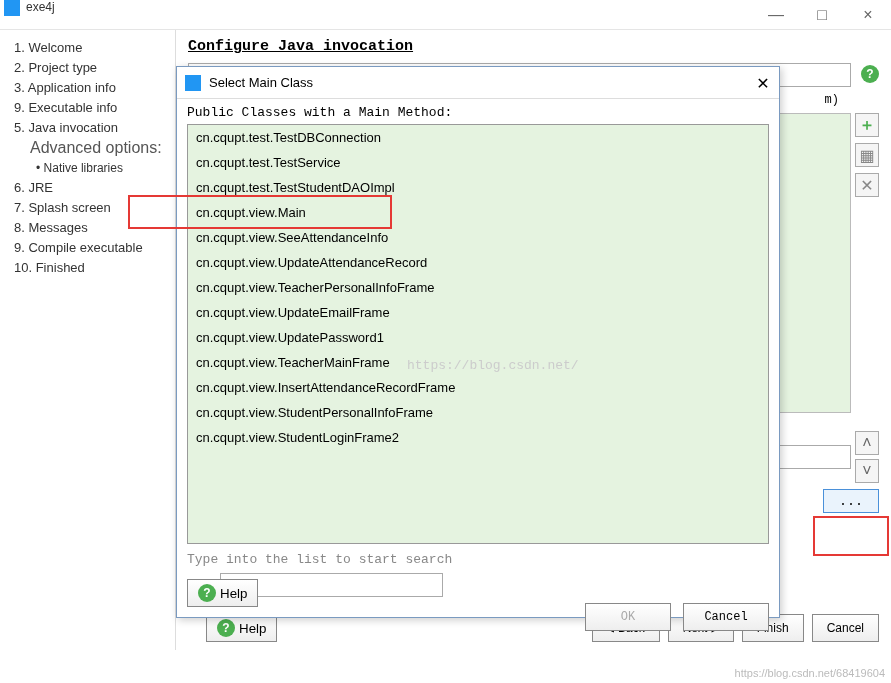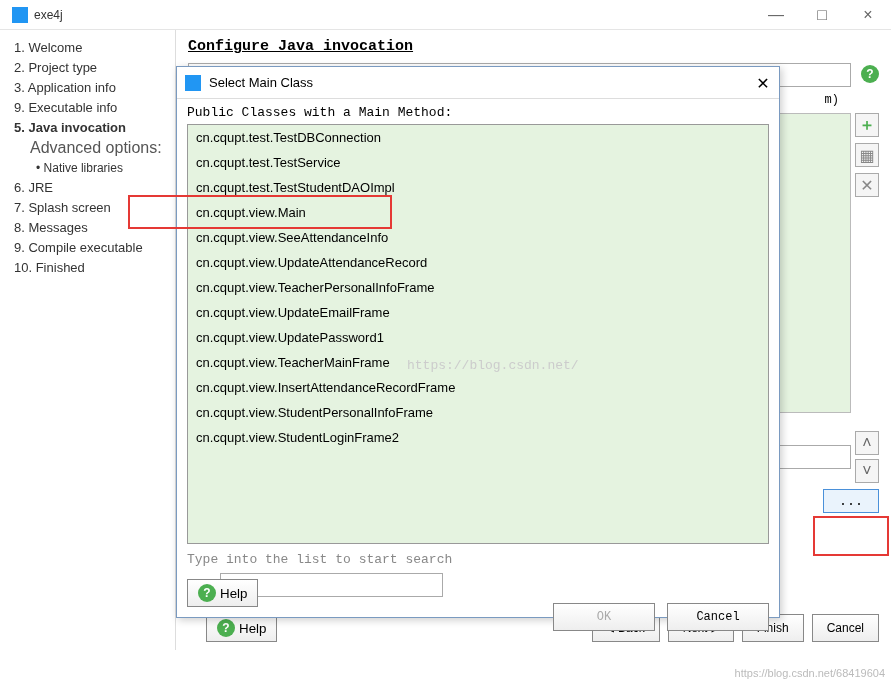--- a/index.html
+++ b/index.html
@@ -1,25 +1,25 @@
 <!DOCTYPE html>
 <html><head>
 <meta charset="utf-8">
 <style>
 *{box-sizing:border-box;margin:0;padding:0;font-family:"Microsoft YaHei",SimSun,Arial,sans-serif}
 body{background:#fff;width:891px;height:683px;overflow:hidden;position:relative}
-.titlebar{height:30px;border-bottom:1px solid #e5e5e5;display:flex;align-items:center;padding:0 12px;position:relative}
+.titlebar{height:30px;border-bottom:1px solid #e5e5e5;display:flex;padding:0 4px;position:relative}
 .app-icon{width:16px;height:16px;background:#2196f3;margin-right:6px;display:inline-block}
 .app-title{font-size:12px;color:#333}
 .win-btns{position:absolute;right:0;top:0;display:flex}
 .win-btn{width:46px;height:30px;display:flex;align-items:center;justify-content:center;color:#666}
 .main-area{display:flex;height:620px}
 .sidebar{width:175px;padding:8px 0 0 14px;font-family:"Courier New",monospace;font-size:13px;color:#333;line-height:20px}
 .sidebar .step{white-space:nowrap}
-.sidebar .bold{font-weight:bold}
+.sidebar .bold{font-weight:normal}
 .sidebar .adv{font-size:16px;padding-left:16px;color:#555}
 .sidebar .sub{padding-left:22px;font-size:12px}
 .content{flex:1;border-left:1px solid #ddd;padding:8px 12px;position:relative}
 .section-head{font-family:"Courier New",monospace;font-size:15px;font-weight:bold;text-decoration:underline;margin-bottom:8px}
 .help-round{width:18px;height:18px;border-radius:50%;background:#4caf50;color:#fff;display:inline-flex;align-items:center;justify-content:center;font-size:12px;font-weight:bold;position:absolute}
 .text-in{border:1px solid #aaa;height:24px;background:#fff}
 .green-box{background:#e5f3e0;border:1px solid #bbb;flex:1;min-height:200px}
 .side-buttons{width:24px;display:flex;flex-direction:column;gap:6px;margin-left:4px}
 .side-btn{width:24px;height:24px;border:1px solid #aaa;background:#f5f5f5;display:flex;align-items:center;justify-content:center}
 .bottom-nav{position:absolute;bottom:8px;right:12px;display:flex;gap:8px}
@@ -38,21 +38,21 @@
 .dlg-close{position:absolute;right:6px;top:6px;width:20px;height:20px;display:flex;align-items:center;justify-content:center}
 .dlg-body{padding:6px 10px}
 .dlg-label{font-family:"Courier New",monospace;font-size:13px;margin-bottom:4px}
 .listbox{border:1px solid #999;height:420px;background:#e5f3e0;overflow-y:scroll;font-family:"Courier New",monospace;font-size:13px}
 .listbox .item{padding:5px 8px;white-space:nowrap;cursor:default}
 .hint{font-family:"Courier New",monospace;font-size:13px;color:#888;margin:8px 0 6px}
 .filter-row{display:flex;align-items:center;font-family:"Courier New",monospace;font-size:13px;margin-bottom:0}
 .filter-input{flex:1;height:24px;border:1px solid #aaa;padding:0 22px;position:relative;background:#fff}
 .mag{position:absolute;left:6px;top:4px;color:#999}
 .dlg-buttons{display:flex;gap:12px;justify-content:flex-end;padding:0 10px 10px}
-.dlg-btn{height:28px;width:102px;border:1px solid #888;background:linear-gradient(#fff,#eee);font-family:"Courier New",monospace;font-size:12px}
+.dlg-btn{height:28px;width:86px;border:1px solid #888;background:linear-gradient(#fff,#eee);font-family:"Courier New",monospace;font-size:12px}
 .dlg-btn.disabled{color:#aaa}
 .dlg-help{position:absolute;left:10px;bottom:10px;height:28px;padding:0 10px;border:1px solid #888;background:linear-gradient(#fff,#eee);font-family:"Courier New",monospace;display:flex;align-items:center;gap:4px}
 .scroll-arrows{width:24px;display:flex;flex-direction:column;gap:4px;justify-content:flex-end}
 .arrow-btn{width:24px;height:24px;border:1px solid #aaa;background:#f5f5f5;display:flex;align-items:center;justify-content:center;color:#666}
 </style>
 </head>
 <body>
 
 <div class="titlebar">
   <span class="app-icon"></span>

